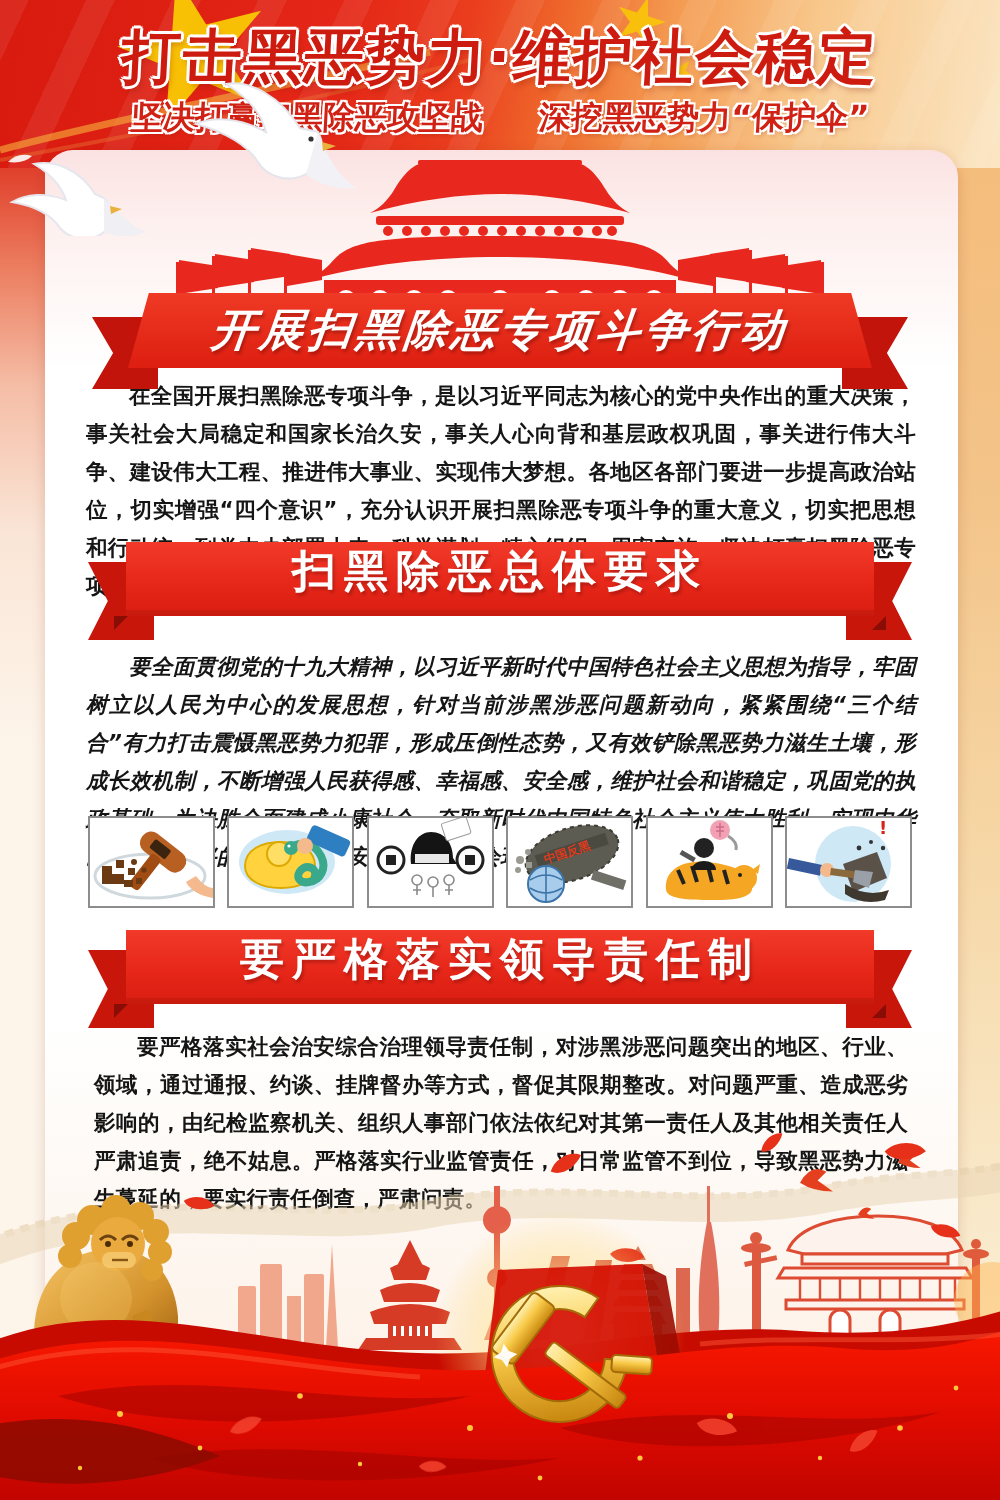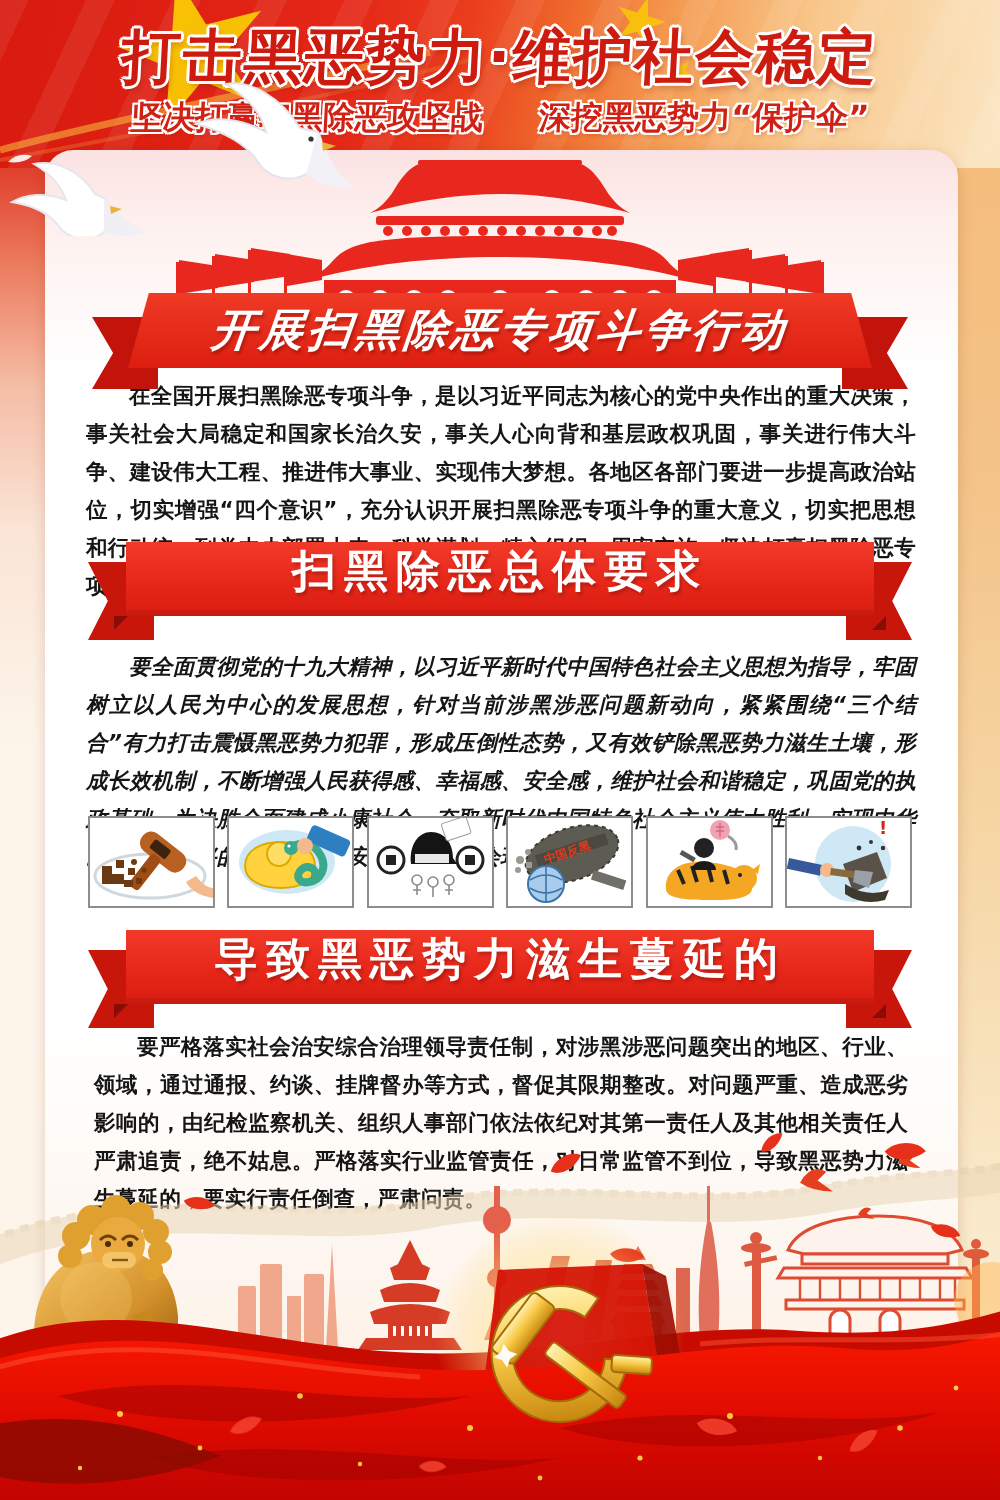--- a/index.html
+++ b/index.html
@@ -345,21 +345,21 @@
       </svg>
     </div>
   </div>
 
   <div class="ribbon rib-b">
     <div class="tail l"></div>
     <div class="tail r"></div>
     <div class="fold l"></div>
     <div class="fold r"></div>
     <div class="body">
-      <span class="txt">导致黑恶势力滋生蔓延的</span>
+      <span class="txt">要严格落实领导责任制</span>
     </div>
   </div>
 
   <div class="para p3">要严格落实社会治安综合治理领导责任制，对涉黑涉恶问题突出的地区、行业、领域，通过通报、约谈、挂牌督办等方式，督促其限期整改。对问题严重、造成恶劣影响的，由纪检监察机关、组织人事部门依法依纪对其第一责任人及其他相关责任人严肃追责，绝不姑息。严格落实行业监管责任，对日常监管不到位，导致黑恶势力滋生蔓延的，要实行责任倒查，严肃问责。</div>
 
   <svg class="scene" viewBox="0 0 1000 372">
     <defs>
       <linearGradient id="silkG" x1="0" y1="0" x2="0" y2="1">
         <stop offset="0" stop-color="#f81800"></stop>
           <stop offset=".5" stop-color="#e00b00"></stop>

